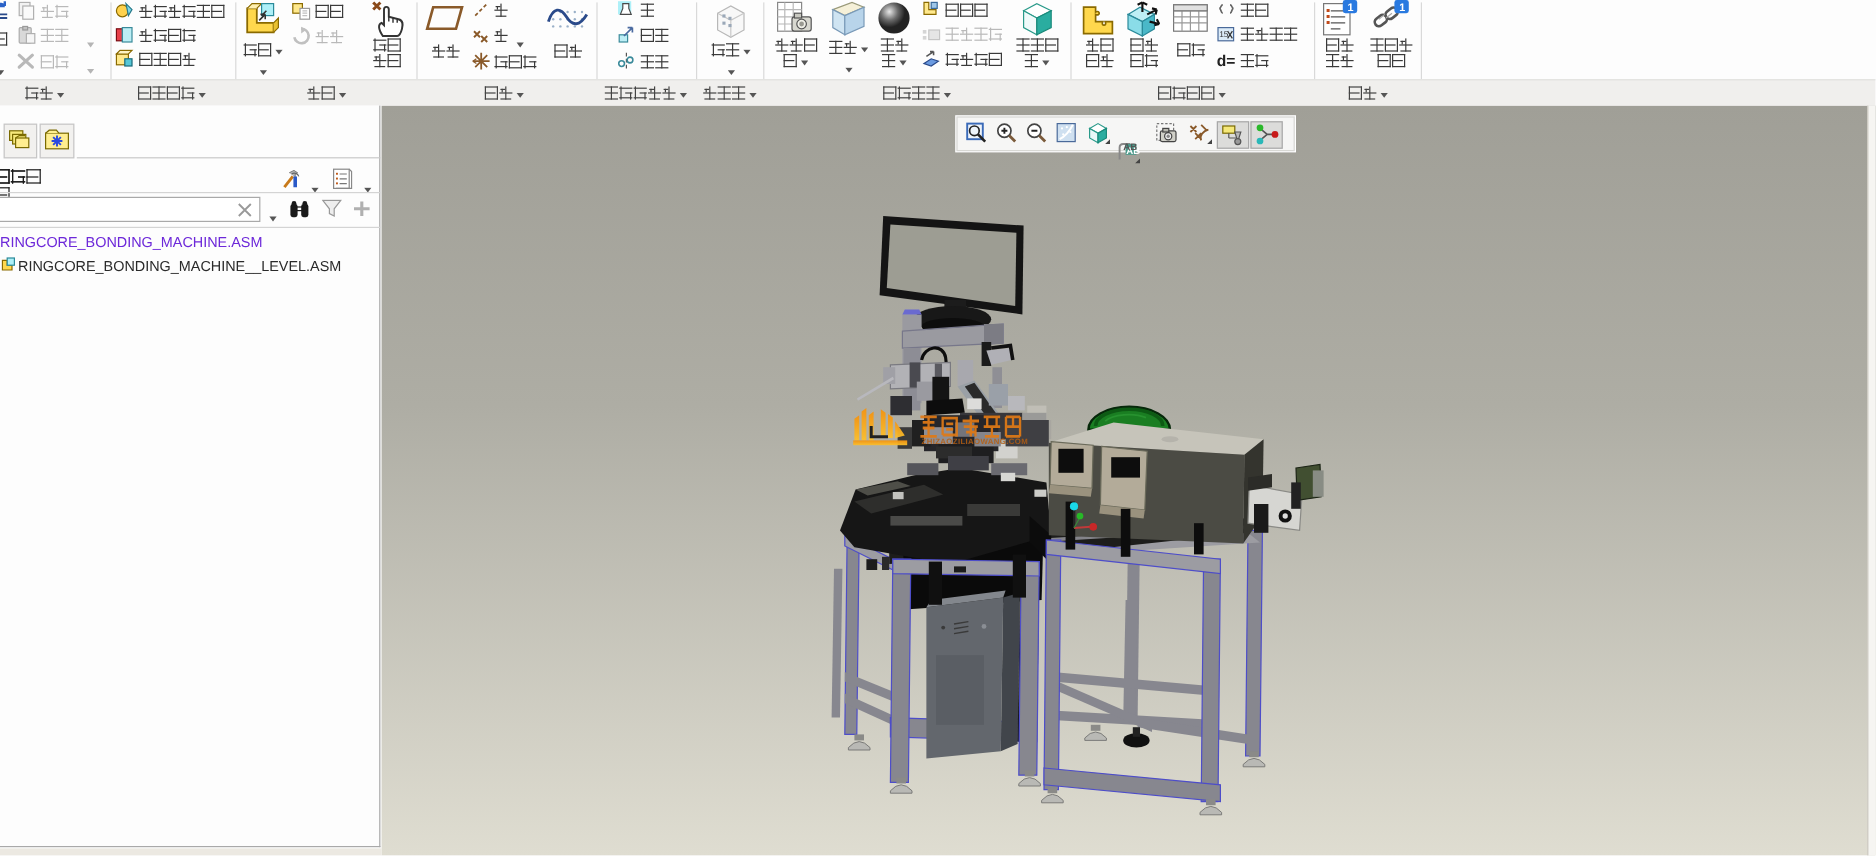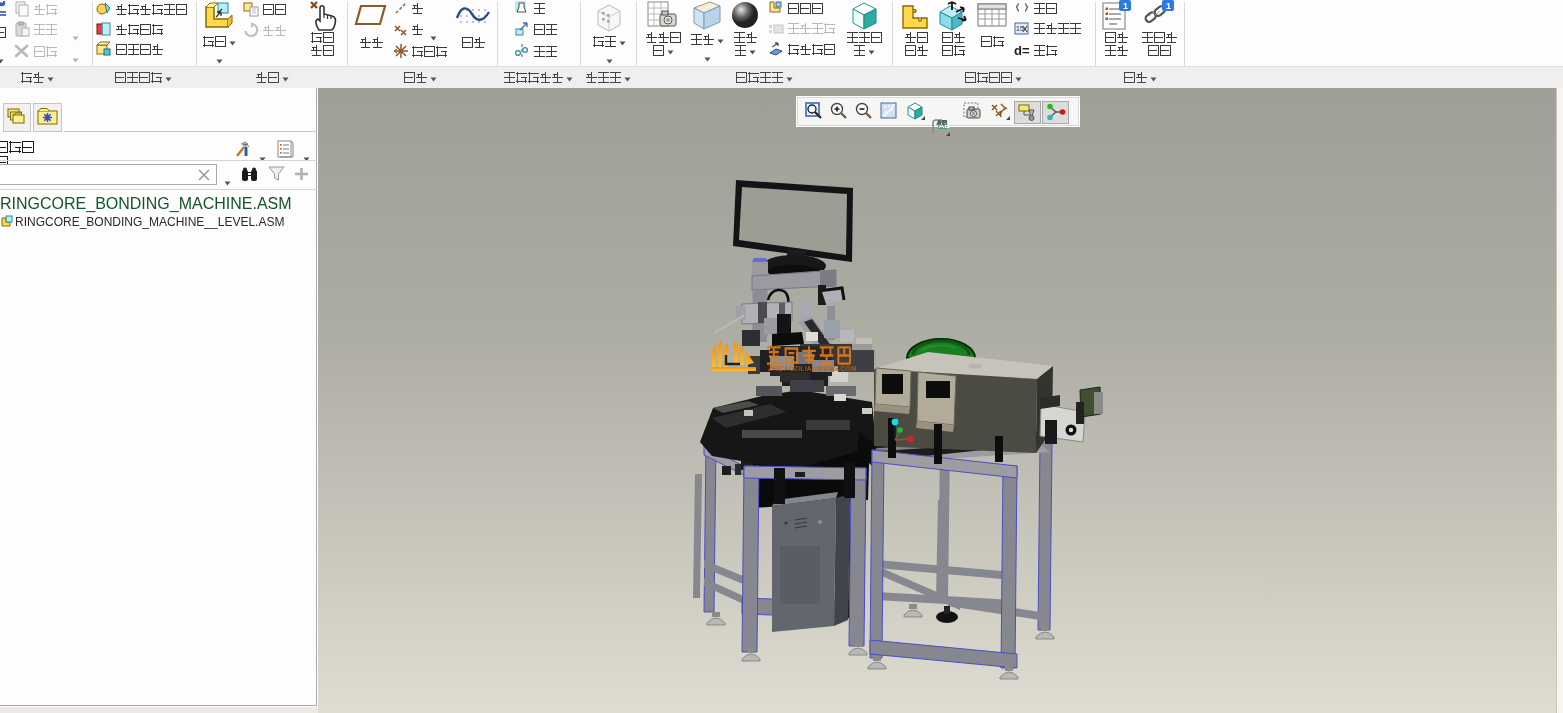--- a/index.html
+++ b/index.html
@@ -623,19 +623,19 @@
       </g>
       <rect x="8" y="7" width="3" height="2" fill="#fff"></rect>
     </svg></div>
 <div style="position:absolute;left:268px;top:166px;width:17px;height:16px"><svg width="17" height="16" viewBox="0 0 17 16">
       <path d="M1 1 H16 L10.5 8 V14 L6.5 12 V8 Z" fill="#eee" stroke="#999"></path>
     </svg></div>
 <div style="position:absolute;left:294px;top:167px;width:15px;height:14px"><svg width="15" height="14" viewBox="0 0 15 14">
       <path d="M7.5 1 V13 M1 7 H14" stroke="#b0b0b0" stroke-width="2.6"></path>
     </svg></div>
 <div style="position:absolute;left:0px;top:189px;width:317px;height:1px;background:#d4d4d4"></div>
-<div style="position:absolute;left:0px;top:195px;color:#14532d;font-size:16px;font-family:'Liberation Sans';white-space:nowrap">RINGCORE_BONDING_MACHINE.ASM</div>
+<div style="position:absolute;left:0px;top:195px;color:#6d28d9;font-size:12px;font-family:'Liberation Sans';white-space:nowrap">RINGCORE_BONDING_MACHINE.ASM</div>
 <div style="position:absolute;left:1px;top:214px;width:12px;height:13px"><svg width="12" height="13" viewBox="0 0 12 13">
       <path d="M1 3 L1 11 L9 11 L9 7 L5 7 L5 3 Z" fill="#ffd84d" stroke="#8a6a00"></path>
       <rect x="5" y="1" width="6" height="6" fill="#aef0f8" stroke="#2a8a9a"></rect>
     </svg></div>
 <div style="position:absolute;left:15px;top:215px;color:#2a2a2a;font-size:12px;font-family:'Liberation Sans';white-space:nowrap">RINGCORE_BONDING_MACHINE__LEVEL.ASM</div>
 <div style="position:absolute;left:0;top:707px;width:318px;height:6px;background:#ece9e2"></div>
 <div style="position:absolute;left:1556px;top:88px;width:7px;height:625px;background:#f6f5f2;border-left:1px solid #c9c5bc"></div>
 </body></html>

